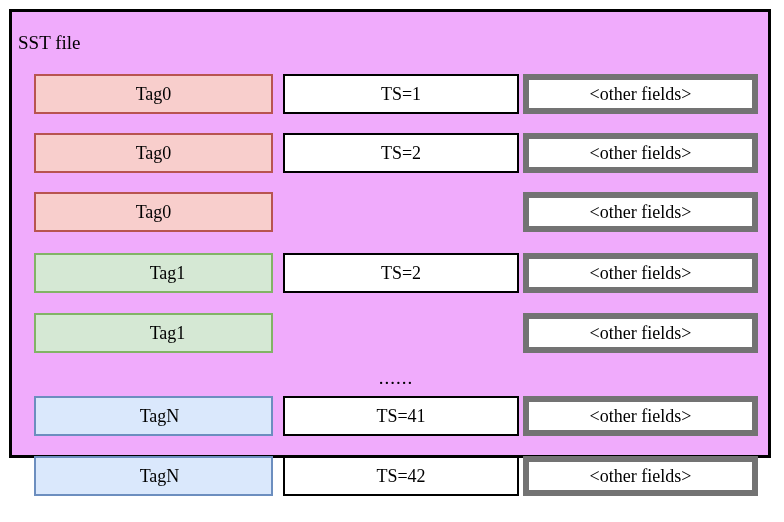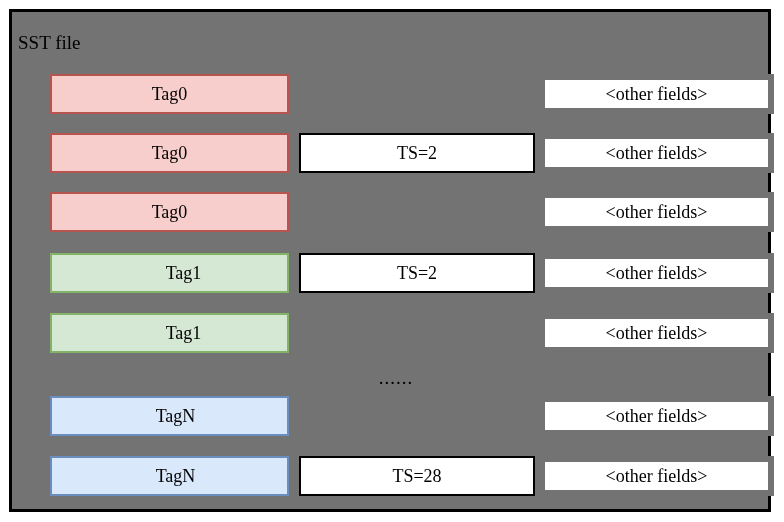--- a/index.html
+++ b/index.html
@@ -17,38 +17,38 @@
     height: 522px;
     background: #ffffff;
     overflow: hidden;
   }
   
   .sst-file {
     position: absolute;
     left: 9px;
     top: 9px;
     width: 762px;
-    height: 503px;
+    height: 449px;
     box-sizing: border-box;
     border: 3px solid #000000;
-    background: #737373;
+    background: #f0abfc;
   }
   .sst-title {
     position: absolute;
     left: 6px;
     top: 20px;
     font-size: 19px;
     line-height: 22px;
     white-space: nowrap;
   }
   
   .entry-row {
     position: absolute;
     height: 40px;
-    left: 38px;
+    left: 22px;
     width: 724px;
   }
   .cell {
     position: absolute;
     top: 0;
     height: 40px;
     box-sizing: border-box;
     display: flex;
     align-items: center;
     justify-content: center;
@@ -106,20 +106,21 @@
 <body>
 
 <div id="canvas">
 
   <div class="sst-file">
 
     <div class="sst-title">SST file</div>
 
     <div class="entry-row" style="top:62px">
       <div class="cell cell-tag tone-pink">Tag0</div>
+      <div class="cell cell-ts">TS=1</div>
       <div class="cell cell-other">&lt;other fields&gt;</div>
     </div>
 
     <div class="entry-row" style="top:121px">
       <div class="cell cell-tag tone-pink">Tag0</div>
       <div class="cell cell-ts">TS=2</div>
       <div class="cell cell-other">&lt;other fields&gt;</div>
     </div>
 
     <div class="entry-row" style="top:180px">
@@ -135,23 +136,24 @@
 
     <div class="entry-row" style="top:301px">
       <div class="cell cell-tag tone-green">Tag1</div>
       <div class="cell cell-other">&lt;other fields&gt;</div>
     </div>
 
     <div class="ellipsis-row" style="top:355px">......</div>
 
     <div class="entry-row" style="top:384px">
       <div class="cell cell-tag tone-blue">TagN</div>
+      <div class="cell cell-ts">TS=41</div>
       <div class="cell cell-other">&lt;other fields&gt;</div>
     </div>
 
     <div class="entry-row" style="top:444px">
       <div class="cell cell-tag tone-blue">TagN</div>
-      <div class="cell cell-ts">TS=28</div>
+      <div class="cell cell-ts">TS=42</div>
       <div class="cell cell-other">&lt;other fields&gt;</div>
     </div>
 
   </div>
 </div>
 
 </body></html>

